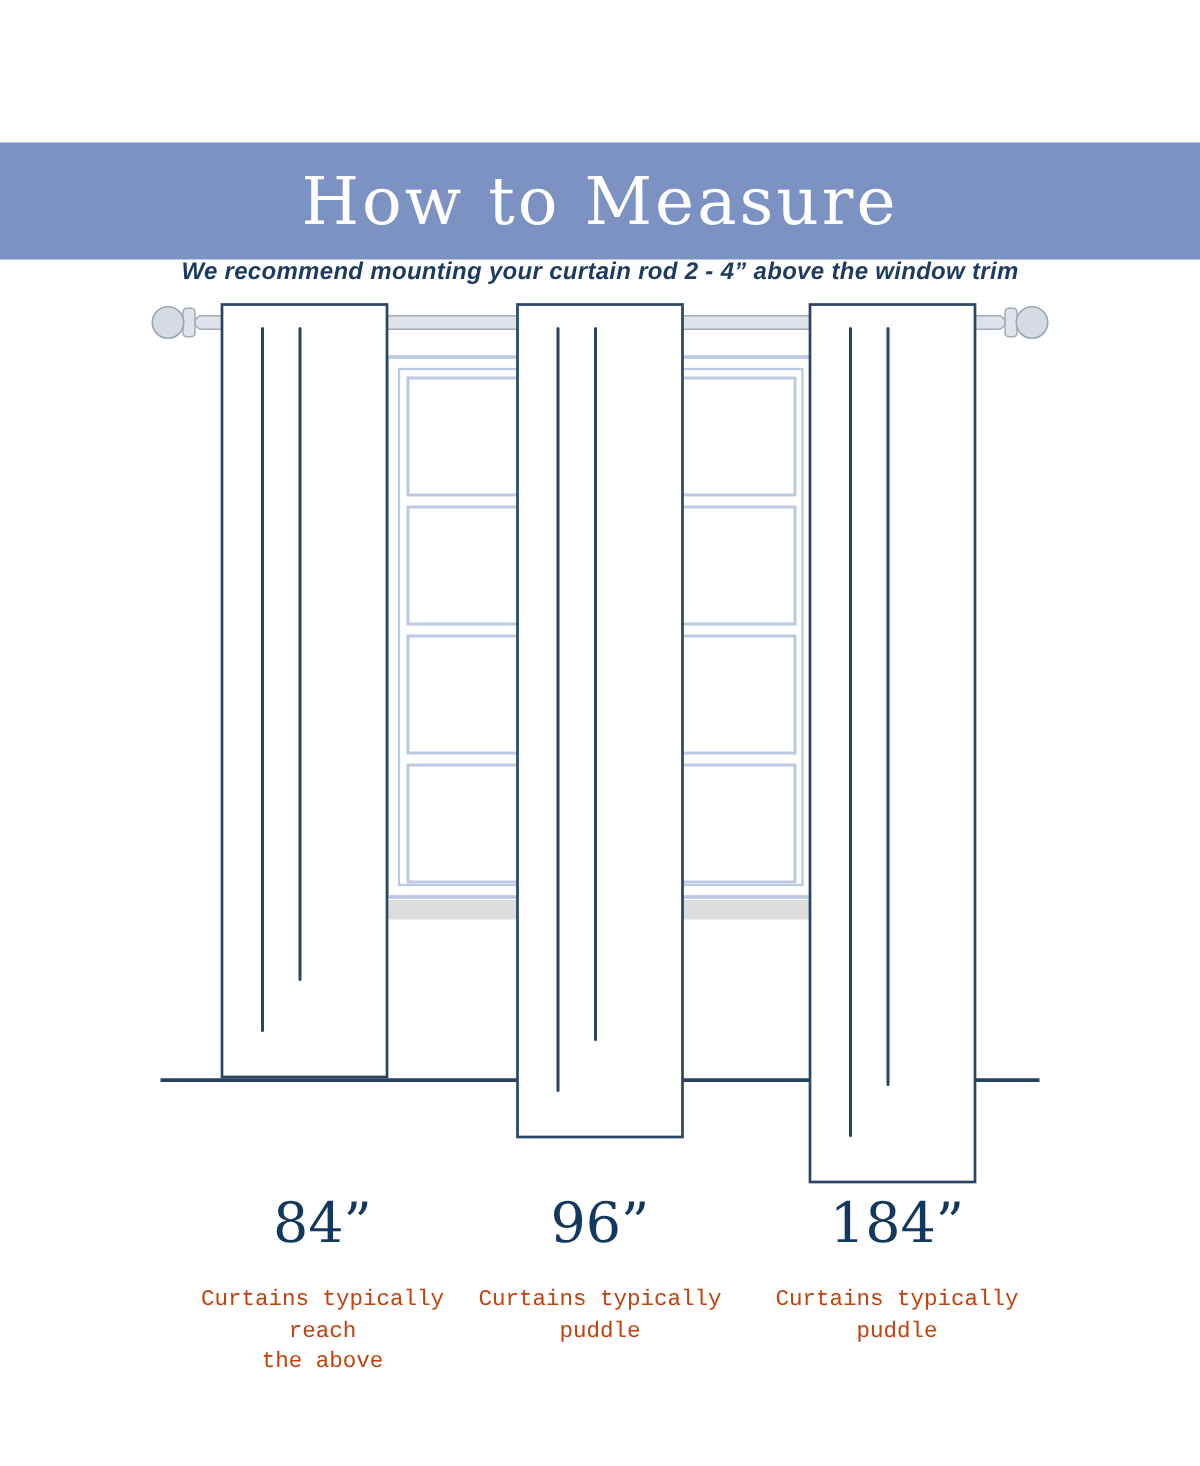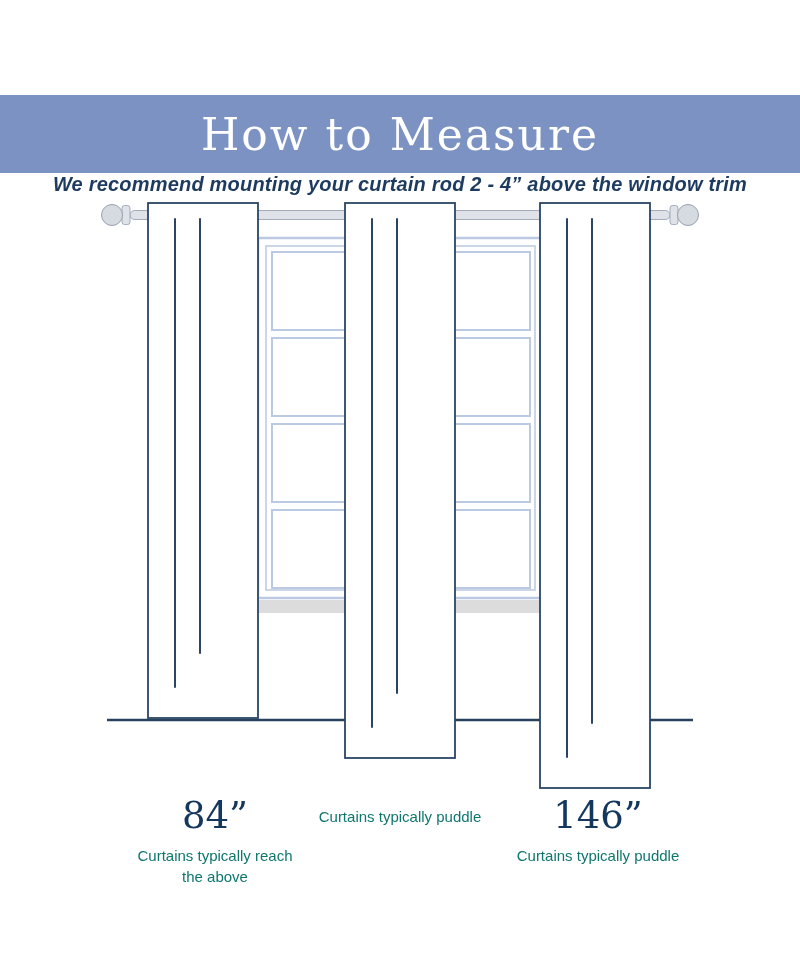--- a/index.html
+++ b/index.html
@@ -26,21 +26,21 @@
     font-weight: 400;
     font-size: 44px;
     letter-spacing: 2px;
   }
   .subtitle {
     position: absolute;
     top: 173px; left: 0; right: 0;
     text-align: center;
     font-style: italic;
     font-weight: 600;
-    font-size: 20px;
+    font-size: 16px;
     color: #1d3a5f;
     letter-spacing: 0.2px;
   }
   .illustration {
     position: absolute;
     top: 195px;
     left: 0;
   }
   .measurements {
     position: absolute;
@@ -57,24 +57,25 @@
   .measure-col.col-84  { left: 110px; }
   .measure-col.col-96  { left: 295px; }
   .measure-col.col-108 { left: 493px; }
   .measure-size {
     font-family: "DejaVu Serif", serif;
     font-size: 37px;
     color: #14375d;
     line-height: 1.05;
   }
   .measure-desc {
-    margin-top: 10px;
+    margin-top: 21px;
     font-size: 15px;
     line-height: 1.38;
-    color: #0f766e;
+    color: #c2410c;
+    font-family: Liberation Mono, monospace;
   }
 </style>
 </head>
 <body>
 
 <div class="page">
 
   <div class="banner">
     <div class="banner-title">How to Measure</div>
   </div>
@@ -134,26 +135,27 @@
 
     <div class="measure-col col-84">
       <div class="measure-size">84”</div>
       <div class="measure-desc">
         <div>Curtains typically reach</div>
         <div>the above</div>
       </div>
     </div>
 
     <div class="measure-col col-96">
+      <div class="measure-size">96”</div>
       <div class="measure-desc">
         <div>Curtains typically puddle</div>
       </div>
     </div>
 
     <div class="measure-col col-108">
-      <div class="measure-size">146”</div>
+      <div class="measure-size">184”</div>
       <div class="measure-desc">
         <div>Curtains typically puddle</div>
       </div>
     </div>
 
   </div>
 </div>
 
 </body></html>

